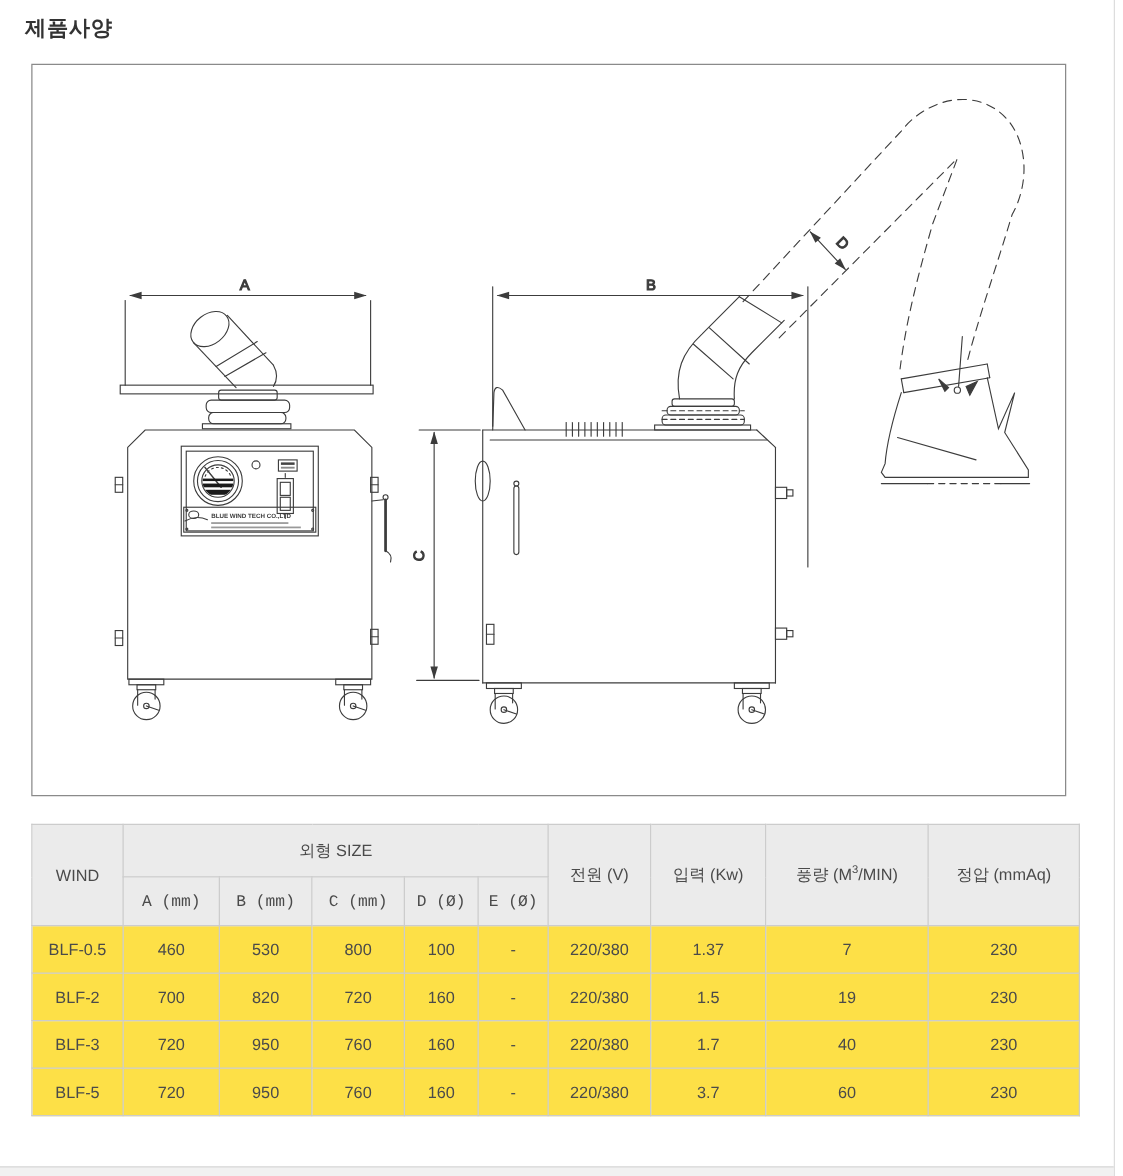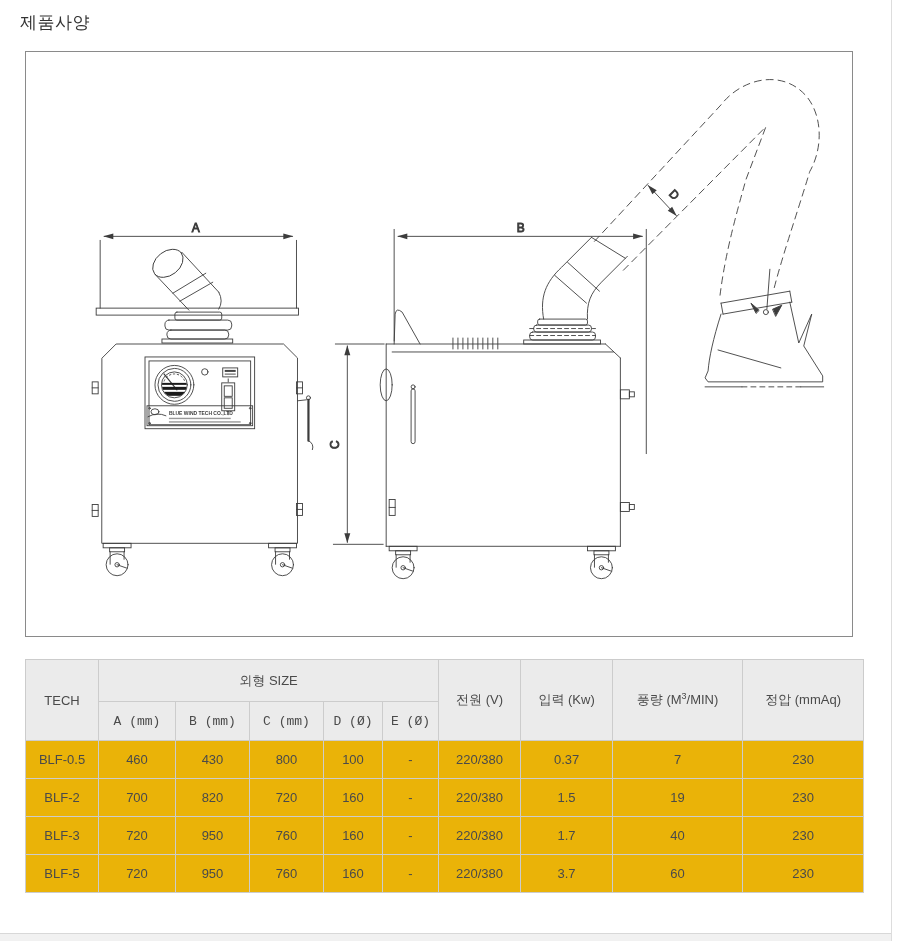--- a/index.html
+++ b/index.html
@@ -2,41 +2,41 @@
 <html><head>
 <meta charset="utf-8">
 <style>
   html,body{margin:0;padding:0;}
   body{
     width:898px;height:941px;position:relative;background:#ffffff;
     font-family:"Liberation Sans","DejaVu Sans",sans-serif;
     overflow:hidden;color:#4a4a4a;
   }
   .page-title{
-    position:absolute;left:20px;top:11px;font-size:17px;font-weight:400;color:#333;
+    position:absolute;left:20px;top:11px;font-size:17px;font-weight:700;color:#333;
     letter-spacing:0.5px;
   }
   .drawing-box{
     position:absolute;left:25px;top:51px;width:828px;height:586px;
     border:1px solid #8a8a8a;background:#fff;box-sizing:border-box;
   }
   .drawing-box svg{display:block;width:100%;height:100%;}
   .spec-table{
     position:absolute;left:25px;top:659px;width:838px;
     border-collapse:collapse;table-layout:fixed;
     font-size:13px;color:#4a4a4a;
   }
   .spec-table th,.spec-table td{
     border:1px solid #cccccc;text-align:center;vertical-align:middle;
     font-weight:400;padding:0;
   }
   .spec-table thead th{background:#ebebeb;}
   .spec-table .hrow1 th{height:41px;margin-left:35px;}
   .spec-table .hrow2 th{height:38px;font-family:Liberation Mono, monospace;}
-  .spec-table tbody td{height:37px;background:#eab308;}
+  .spec-table tbody td{height:37px;background:#fde047;}
   .spec-table sup{font-size:9px;vertical-align:super;line-height:0;}
   .page-right-border{
     position:absolute;left:891px;top:0;width:1px;height:941px;background:#dddddd;
   }
   .footer-strip{
     position:absolute;left:0;top:933px;width:891px;height:8px;
     background:#f1f1f1;border-top:1px solid #d8d8d8;box-sizing:border-box;
   }
   text{fill:#3c3c3c;font-family:"Liberation Sans","DejaVu Sans",sans-serif;}
 </style>
@@ -270,45 +270,45 @@
     <col style="width:74px">
       <col style="width:59px">
       <col style="width:56px">
     <col style="width:82px">
       <col style="width:92px">
       <col style="width:130px">
       <col style="width:121px">
   </colgroup>
   <thead>
     <tr class="hrow1">
-      <th rowspan="2">TECH</th>
+      <th rowspan="2">WIND</th>
       <th colspan="5">외형 SIZE</th>
       <th rowspan="2">전원 (V)</th>
       <th rowspan="2">입력 (Kw)</th>
       <th rowspan="2"><span>풍량 (M</span><sup>3</sup><span>/MIN)</span></th>
       <th rowspan="2">정압 (mmAq)</th>
     </tr>
     <tr class="hrow2">
       <th>A (mm)</th>
       <th>B (mm)</th>
       <th>C (mm)</th>
       <th>D (Ø)</th>
       <th>E (Ø)</th>
     </tr>
   </thead>
   <tbody>
     <tr>
       <td>BLF-0.5</td>
       <td>460</td>
-      <td>430</td>
+      <td>530</td>
       <td>800</td>
       <td>100</td>
       <td>-</td>
       <td>220/380</td>
-      <td>0.37</td>
+      <td>1.37</td>
       <td>7</td>
       <td>230</td>
     </tr>
     <tr>
       <td>BLF-2</td>
       <td>700</td>
       <td>820</td>
       <td>720</td>
       <td>160</td>
       <td>-</td>

